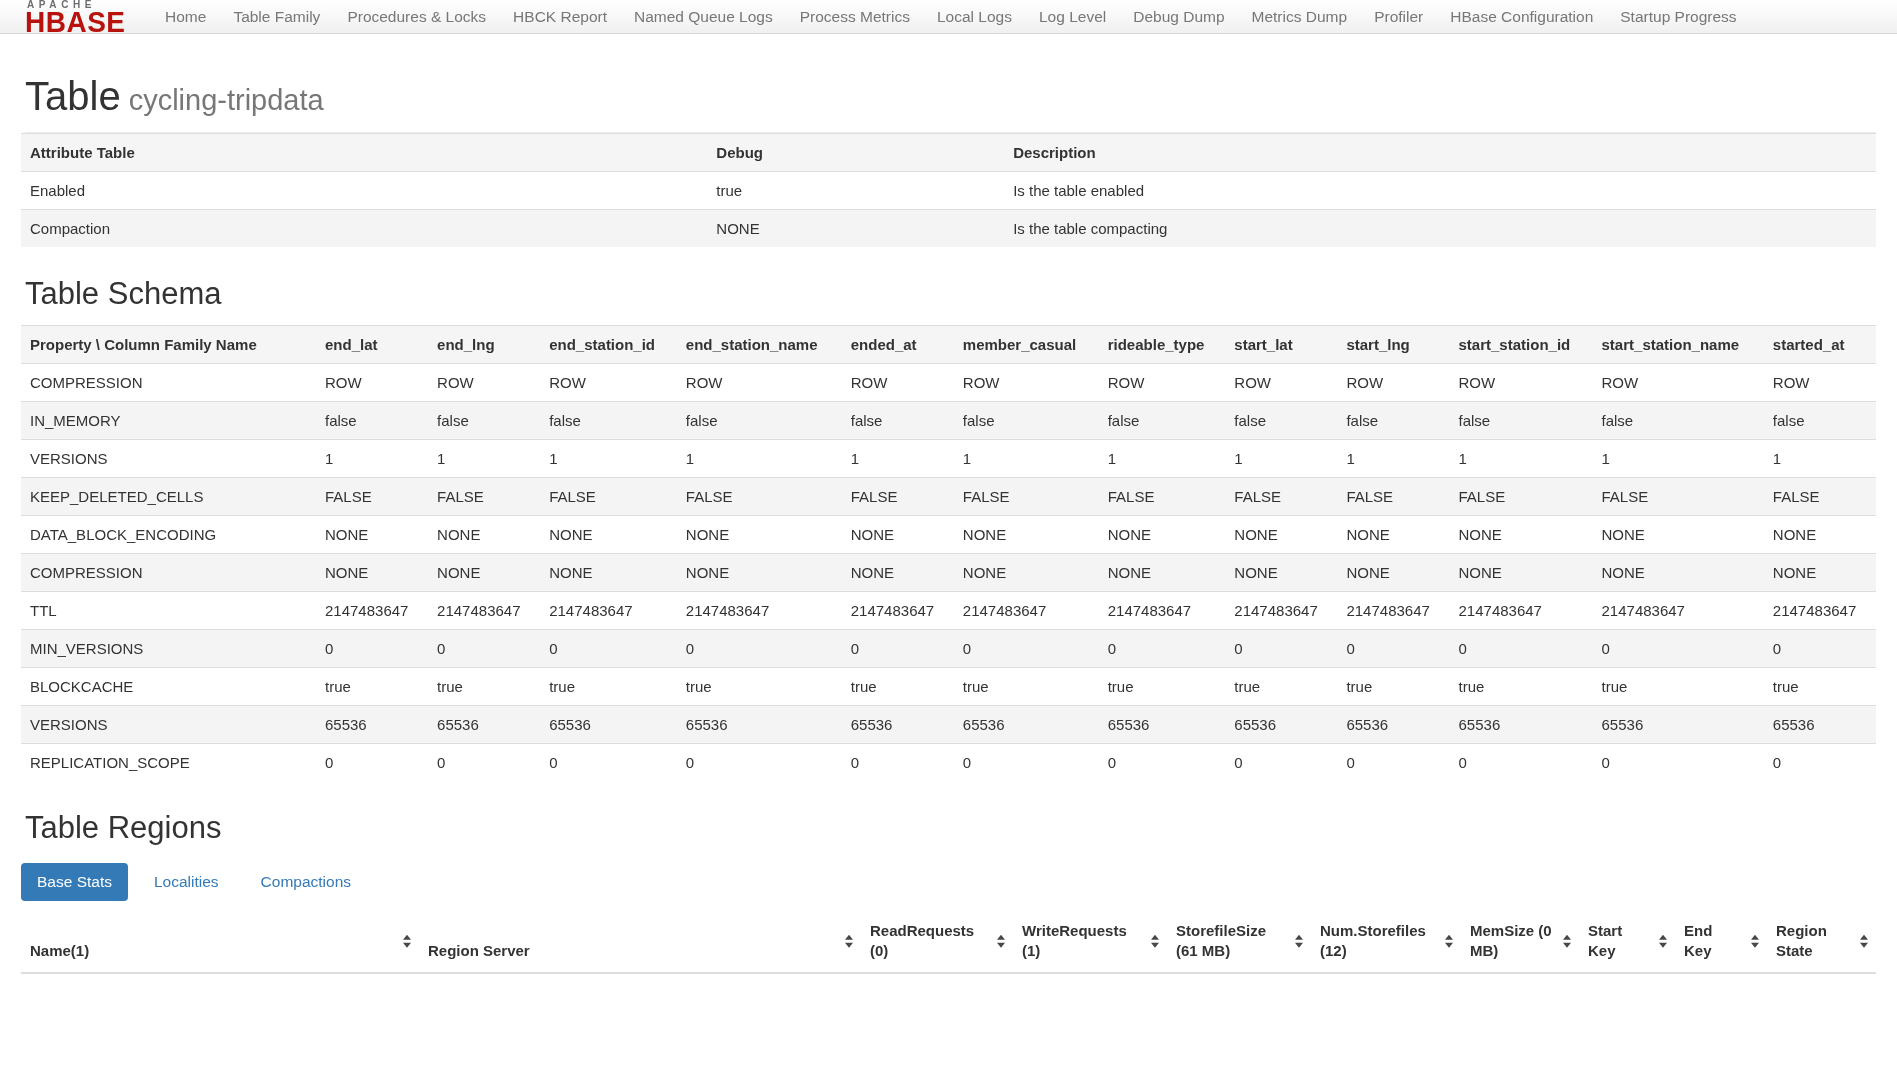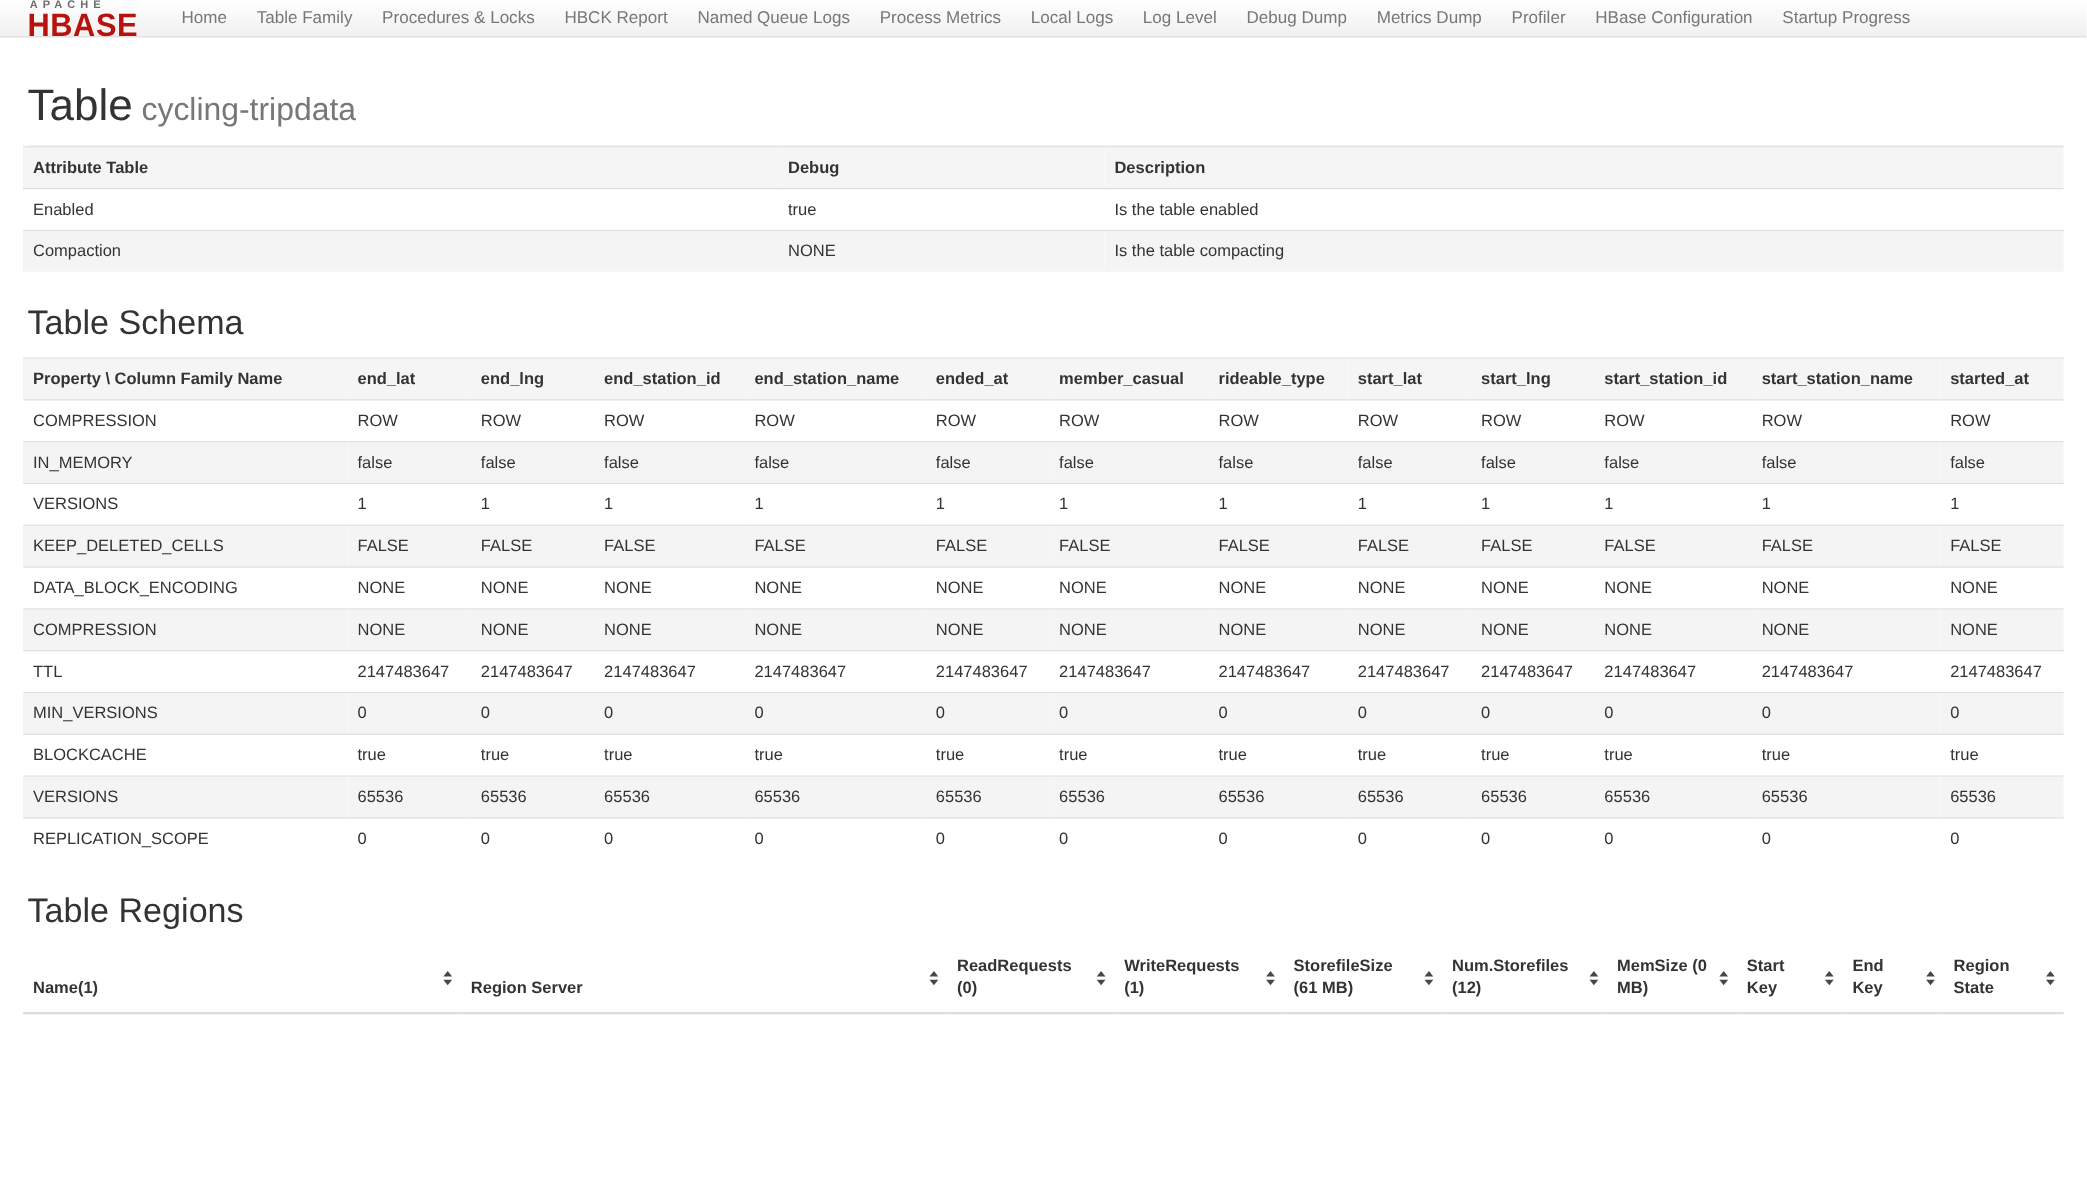--- a/index.html
+++ b/index.html
@@ -330,20 +330,25 @@
           <td>0</td>
           <td>0</td>
           <td>0</td>
           <td>0</td>
           <td>0</td>
         </tr>
       </tbody>
   </table>
 
   <h2 class="section-heading tight">Table Regions</h2>
+  <div class="tabs" id="regions-tabs">
+      <a class="tab active">Base Stats</a>
+      <a class="tab">Localities</a>
+      <a class="tab">Compactions</a>
+    </div>
   <table class="regions-table">
     <colgroup>
       <col style="width:398px">
         <col style="width:442px">
         <col style="width:152px">
         <col style="width:154px">
         <col style="width:144px">
       <col style="width:150px">
         <col style="width:118px">
         <col style="width:96px">

